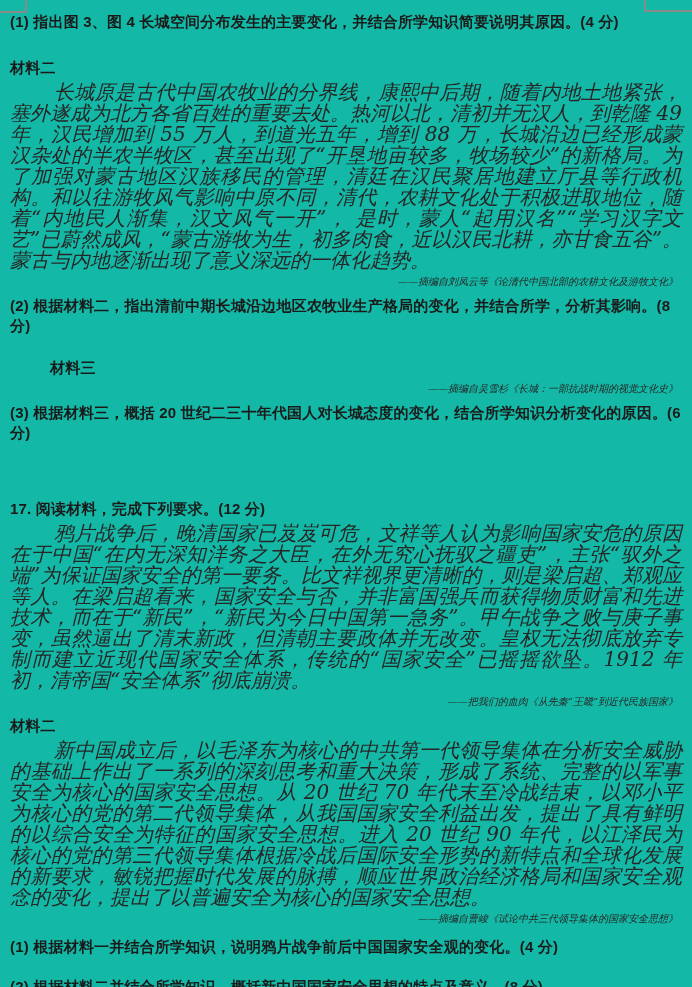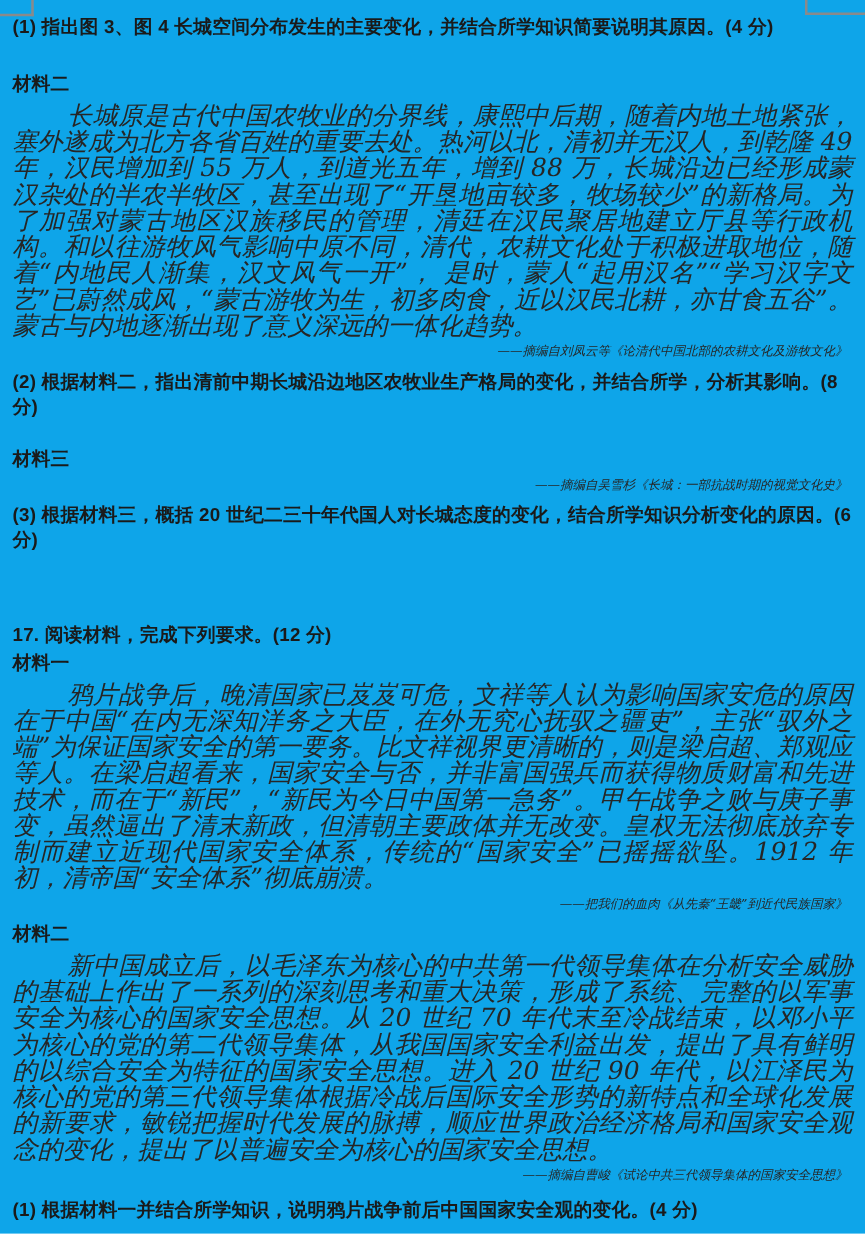--- a/index.html
+++ b/index.html
@@ -4,21 +4,21 @@
 <style>
   html, body {
     margin: 0;
     padding: 0;
     background: #ffffff;
   }
   .page {
     position: relative;
     width: 692px;
     height: 987px;
-    background: #0ea5e9;
+    background: #14b8a6;
     overflow: hidden;
     box-sizing: border-box;
     padding: 12px 10px 0 10px;
     color: #1f1f1f;
   }
   
   .corner {
     position: absolute;
     top: 0;
   }
@@ -59,21 +59,21 @@
   .mat-source {
     font-family: "DejaVu Serif", "Liberation Serif", serif;
     font-style: italic;
     font-size: 10px;
     line-height: 21px;
     color: #262626;
     text-align: right;
     padding-right: 4px;
   }
   .m-top-26 { margin-top: 26px; }
-  .m-top-22 { margin-top: 22px; }
+  .m-top-22 { margin-top: 22px; margin-left: 40px; }
   .m-top-8  { margin-top: 8px; }
   .m-top-4  { margin-top: 4px; }
   .m-top-2  { margin-top: 2px; }
   .m-top-56 { margin-top: 56px; }
   .m-top-20 { margin-top: 20px; }
 </style>
 </head>
 <body>
 
 <div class="page">
@@ -89,21 +89,20 @@
 
   <div class="q-line m-top-4">(2) 根据材料二，指出清前中期长城沿边地区农牧业生产格局的变化，并结合所学，分析其影响。(8 分)</div>
 
   <div class="mat-label m-top-22">材料三</div>
   <div class="mat-source">——摘编自吴雪杉《长城：一部抗战时期的视觉文化史》</div>
 
   <div class="q-line m-top-4">(3) 根据材料三，概括 20 世纪二三十年代国人对长城态度的变化，结合所学知识分析变化的原因。(6 分)</div>
 
   <div class="q-title m-top-56">17. 阅读材料，完成下列要求。(12 分)</div>
 
-  <div class="mat-label m-top-2">材料一</div>
   <p class="mat-text">鸦片战争后，晚清国家已岌岌可危，文祥等人认为影响国家安危的原因在于中国“在内无深知洋务之大臣，在外无究心抚驭之疆吏”，主张“驭外之端”为保证国家安全的第一要务。比文祥视界更清晰的，则是梁启超、郑观应等人。在梁启超看来，国家安全与否，并非富国强兵而获得物质财富和先进技术，而在于“新民”，“新民为今日中国第一急务”。甲午战争之败与庚子事变，虽然逼出了清末新政，但清朝主要政体并无改变。皇权无法彻底放弃专制而建立近现代国家安全体系，传统的“国家安全”已摇摇欲坠。1912 年初，清帝国“安全体系”彻底崩溃。</p>
   <div class="mat-source">——把我们的血肉《从先秦“王畿”到近代民族国家》</div>
 
   <div class="mat-label m-top-4">材料二</div>
   <p class="mat-text">新中国成立后，以毛泽东为核心的中共第一代领导集体在分析安全威胁的基础上作出了一系列的深刻思考和重大决策，形成了系统、完整的以军事安全为核心的国家安全思想。从 20 世纪 70 年代末至冷战结束，以邓小平为核心的党的第二代领导集体，从我国国家安全利益出发，提出了具有鲜明的以综合安全为特征的国家安全思想。进入 20 世纪 90 年代，以江泽民为核心的党的第三代领导集体根据冷战后国际安全形势的新特点和全球化发展的新要求，敏锐把握时代发展的脉搏，顺应世界政治经济格局和国家安全观念的变化，提出了以普遍安全为核心的国家安全思想。</p>
   <div class="mat-source">——摘编自曹峻《试论中共三代领导集体的国家安全思想》</div>
 
   <div class="q-line m-top-8">(1) 根据材料一并结合所学知识，说明鸦片战争前后中国国家安全观的变化。(4 分)</div>
   <div class="q-line m-top-20">(2) 根据材料二并结合所学知识，概括新中国国家安全思想的特点及意义。(8 分)</div>
 

